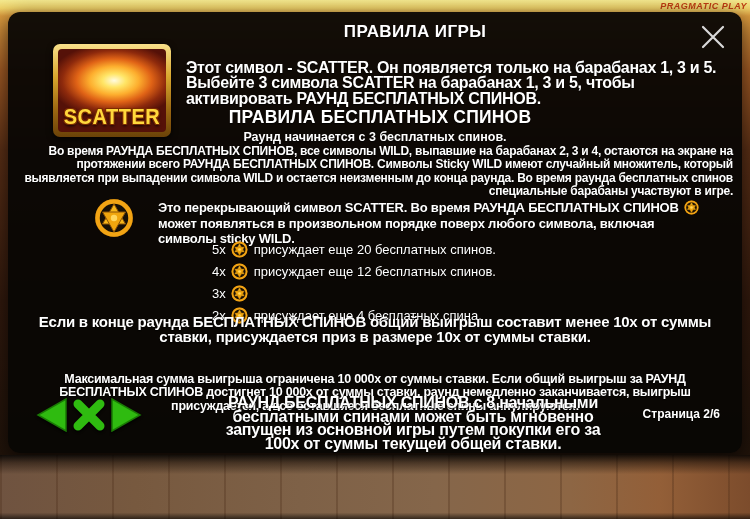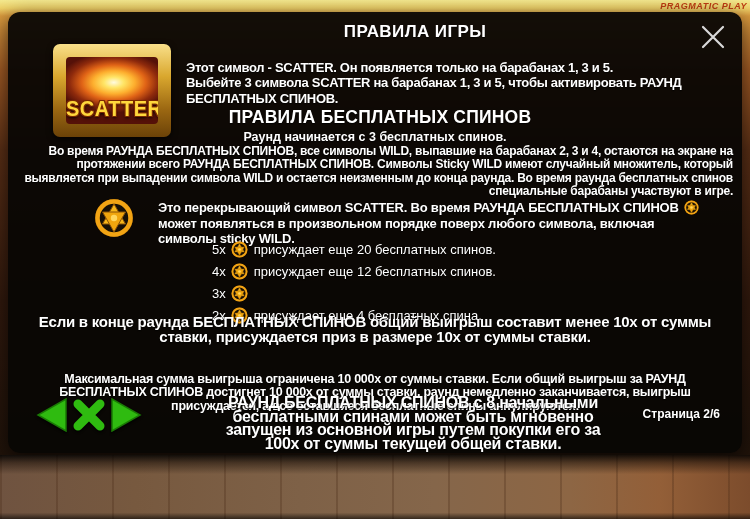--- a/index.html
+++ b/index.html
@@ -28,39 +28,39 @@
     position:absolute; top:10px; left:0; width:100%;
     text-align:center; font-size:17px; font-weight:bold; letter-spacing:.4px;margin-left:40px;
   }
   .close-btn {
     position:absolute; top:10px; right:14px; width:30px; height:30px;
     background:none; border:none; cursor:pointer; padding:2px;
   }
   
   .scatter-tile {
     position:absolute; left:45px; top:32px; width:118px; height:93px;
-    border-radius:7px; padding:13px;
+    border-radius:7px; padding:5px;
     background:linear-gradient(180deg,#f9e08a 0%,#d9a72e 35%,#9c6812 70%,#6b4208 100%);
     box-shadow:0 2px 6px rgba(0,0,0,.8);
   }
   .scatter-tile-inner {
     width:100%; height:100%; border-radius:4px; position:relative; overflow:hidden;
     background:
       radial-gradient(ellipse 60% 45% at 52% 38%, #fffbe0 0%, #ffe566 18%, #fdae2e 38%, #e06316 58%, #8e2a0c 80%, #551108 100%);
   }
   .scatter-tile-label {
     position:absolute; bottom:4px; left:0; width:100%;
     text-align:center; font-size:20px; font-weight:bold; letter-spacing:.5px;
     color:#ffd83c;
     text-shadow:-1px -1px 0 #7c2b00, 1px -1px 0 #7c2b00, -1px 1px 0 #7c2b00, 1px 1px 0 #7c2b00, 0 2px 3px #000;
     transform:scaleY(1.1);
   }
   .intro {
     position:absolute; left:178px; top:48px; width:556px;
-    font-size:13px; font-weight:bold; line-height:15.4px; letter-spacing:-0.3px;
+    font-size:16px; font-weight:bold; line-height:15.4px; letter-spacing:-0.3px;
     white-space:pre-line; text-align:left;
   }
   .fs-heading {
     position:absolute; top:95px; left:0; width:100%;
     text-align:center; font-size:17.5px; font-weight:bold; letter-spacing:.2px;padding-left:10px;
   }
   .fs-start {
     position:absolute; top:118px; left:0; width:100%;
     text-align:center; font-size:12.5px; font-weight:bold;
   }

